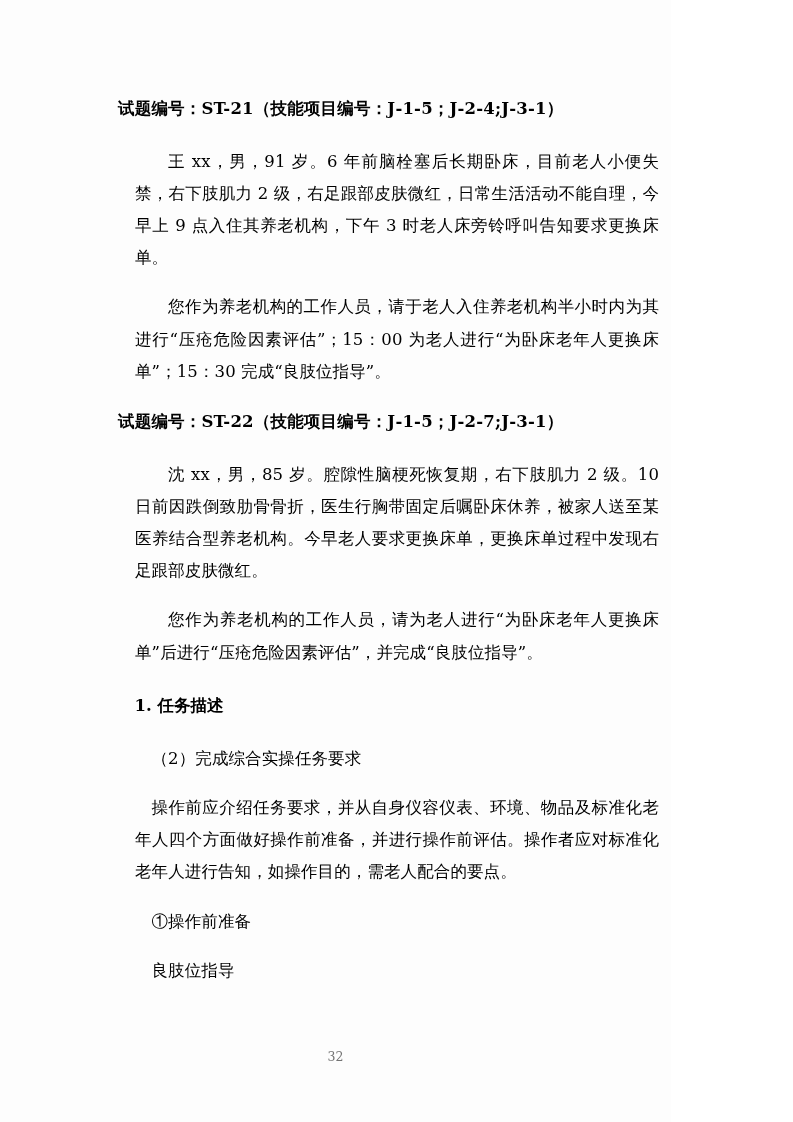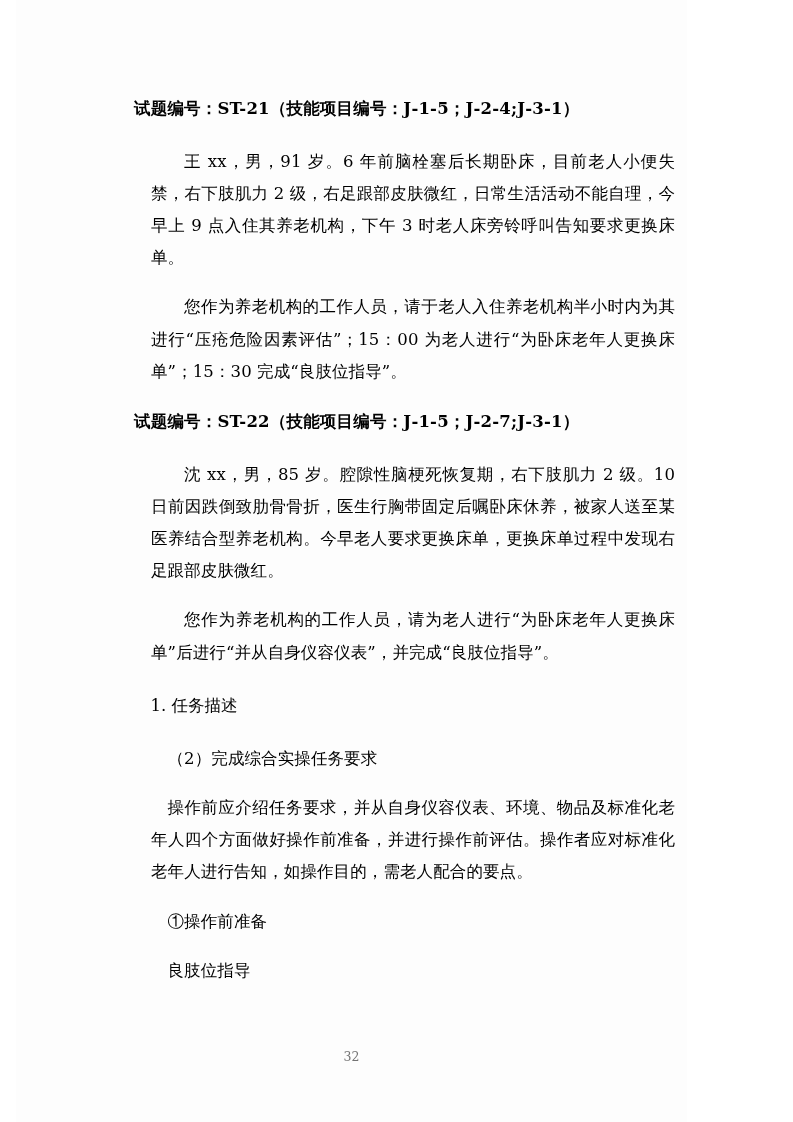--- a/index.html
+++ b/index.html
@@ -10,21 +10,21 @@
     width: 793px;
     height: 1122px;
     background: #ffffff;
     font-family: "DejaVu Serif", "Liberation Serif", serif;
     color: #000000;
     position: relative;
     overflow: hidden;
   }
   .page {
     position: absolute;
-    left: 16px;
+    left: 0;
     top: 0;
     width: 671px;
     height: 1122px;
     box-sizing: border-box;
     padding: 96px 118px 60px 118px;
     background: #fdfdfd;
   }
   .content {
     width: 558px;
     margin: 0 auto;
@@ -46,21 +46,21 @@
     margin: 17px;
     letter-spacing: 0.1px;
   }
   .indent2 {
     text-indent: 2em;
   }
   .indent1 {
     text-indent: 1em;
   }
   .sub-heading {
-    font-weight: normal;
+    font-weight: bold;
     font-size: 16.5px;
     line-height: 1.95;
     text-indent: 1em;
     margin: 0;
   }
   .gap-sm { height: 4px; }
   .page-number {
     position: absolute;
     left: 0;
     right: 0;
@@ -79,21 +79,21 @@
 
     <div class="heading">试题编号：ST-21（技能项目编号：J-1-5；J-2-4;J-3-1）</div>
     <div class="gap-sm"></div>
     <p class="para indent2">王 xx，男，91 岁。6 年前脑栓塞后长期卧床，目前老人小便失禁，右下肢肌力 2 级，右足跟部皮肤微红，日常生活活动不能自理，今早上 9 点入住其养老机构，下午 3 时老人床旁铃呼叫告知要求更换床单。</p>
     <p class="para indent2">您作为养老机构的工作人员，请于老人入住养老机构半小时内为其进行“压疮危险因素评估”；15：00 为老人进行“为卧床老年人更换床单”；15：30 完成“良肢位指导”。</p>
 
     <div class="gap-sm"></div>
     <div class="heading">试题编号：ST-22（技能项目编号：J-1-5；J-2-7;J-3-1）</div>
     <div class="gap-sm"></div>
     <p class="para indent2">沈 xx，男，85 岁。腔隙性脑梗死恢复期，右下肢肌力 2 级。10 日前因跌倒致肋骨骨折，医生行胸带固定后嘱卧床休养，被家人送至某医养结合型养老机构。今早老人要求更换床单，更换床单过程中发现右足跟部皮肤微红。</p>
-    <p class="para indent2">您作为养老机构的工作人员，请为老人进行“为卧床老年人更换床单”后进行“并从自身仪容仪表”，并完成“良肢位指导”。</p>
+    <p class="para indent2">您作为养老机构的工作人员，请为老人进行“为卧床老年人更换床单”后进行“压疮危险因素评估”，并完成“良肢位指导”。</p>
 
     <div class="gap-sm"></div>
     <div class="sub-heading">1. 任务描述</div>
     <div class="gap-sm"></div>
 
     <p class="para indent1">（2）完成综合实操任务要求</p>
     <p class="para indent1">操作前应介绍任务要求，并从自身仪容仪表、环境、物品及标准化老年人四个方面做好操作前准备，并进行操作前评估。操作者应对标准化老年人进行告知，如操作目的，需老人配合的要点。</p>
     <p class="para indent1">①操作前准备</p>
     <p class="para indent1">良肢位指导</p>
 

